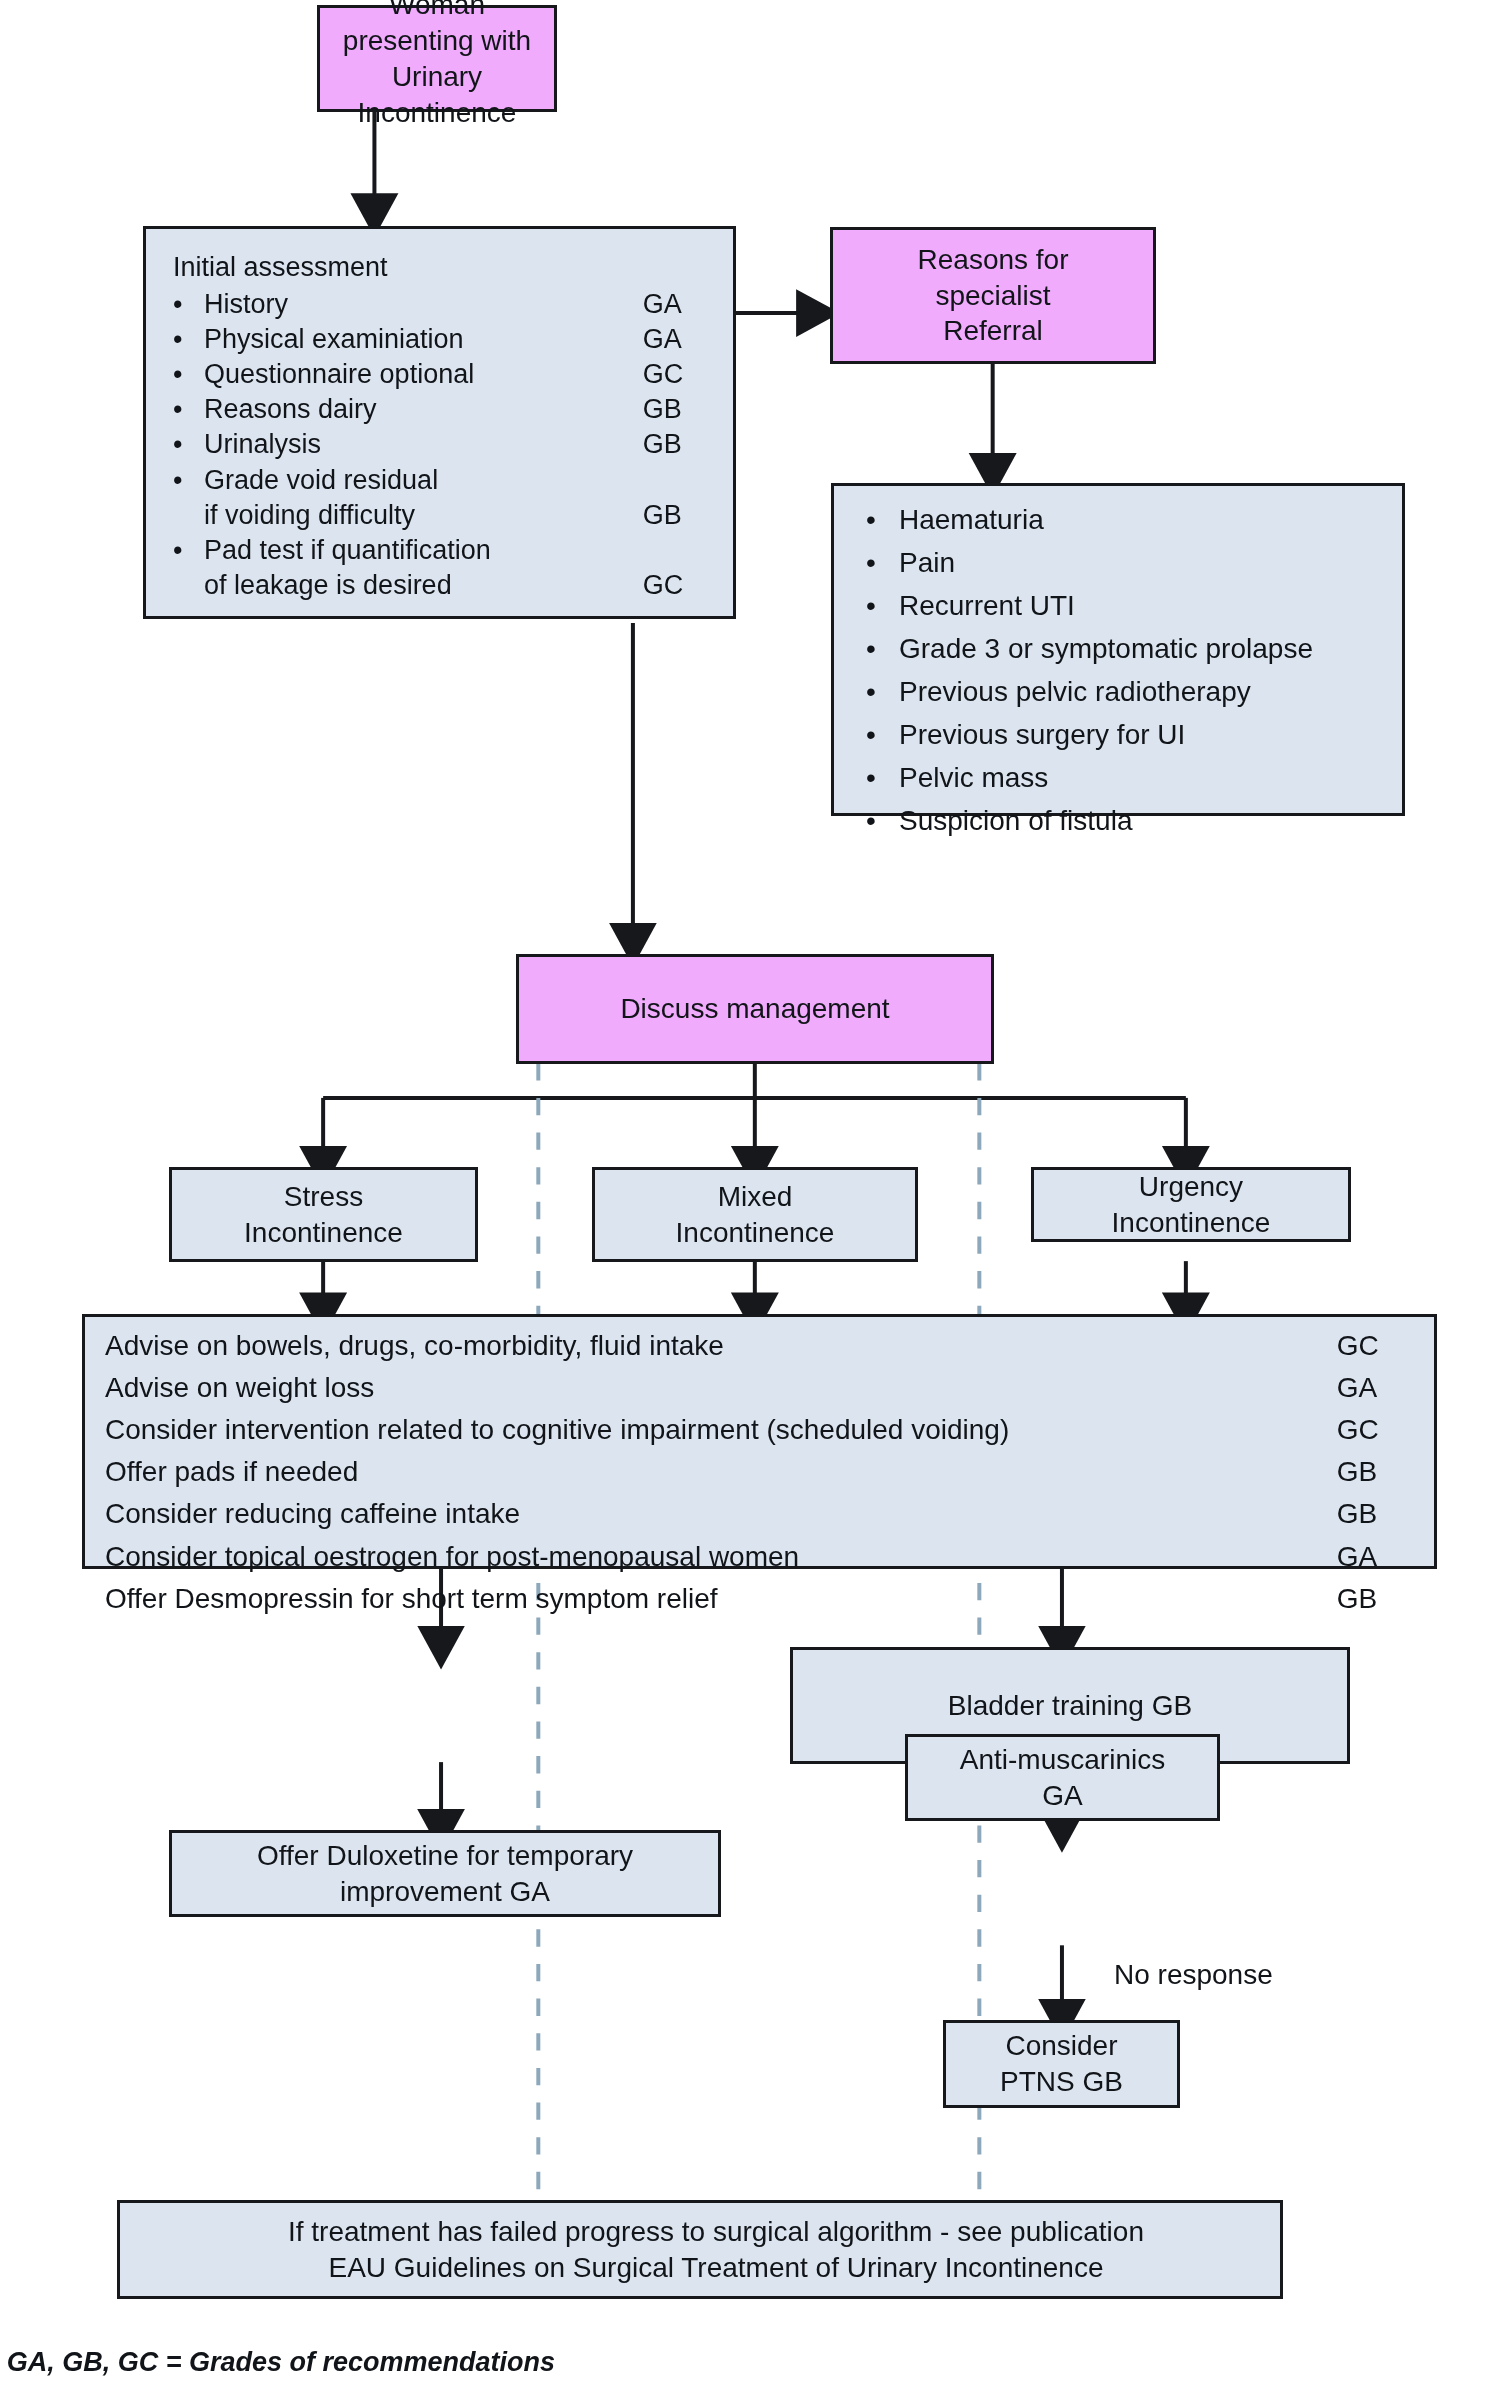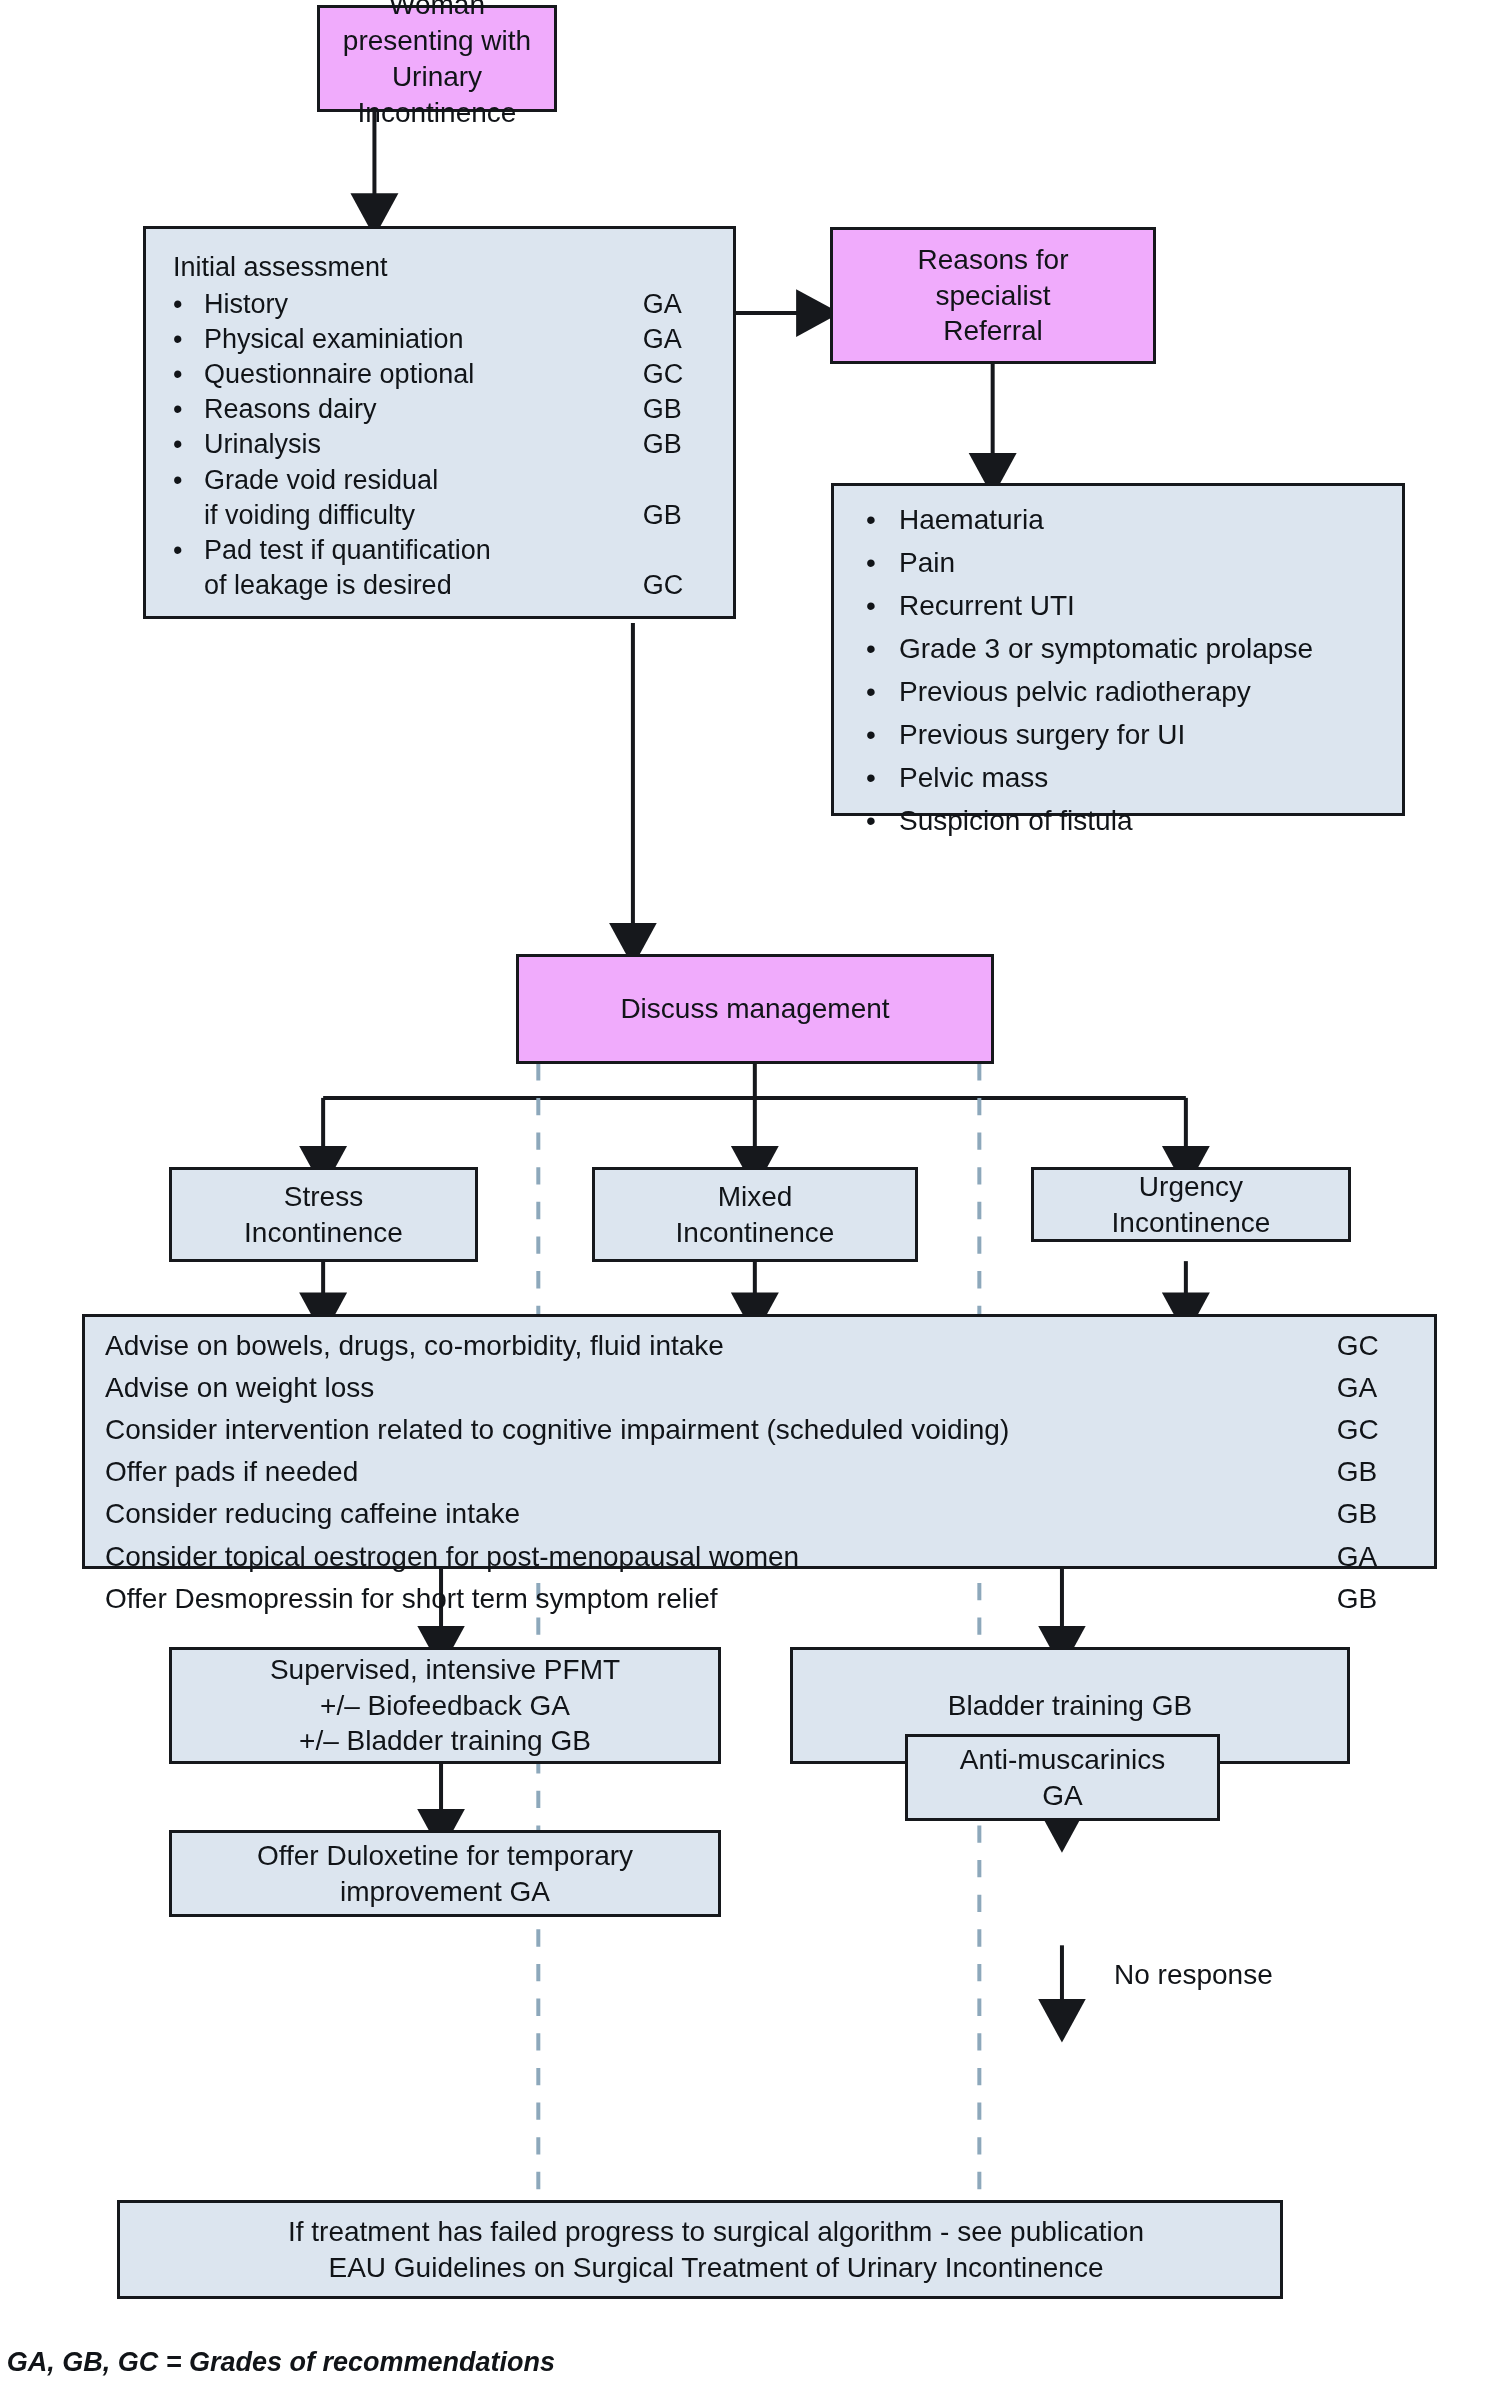--- a/index.html
+++ b/index.html
@@ -314,42 +314,41 @@
           <span class="advice-label">Consider topical oestrogen for post-menopausal women</span>
           <span class="advice-grade">GA</span>
         </div>
         <div class="advice-row">
           <span class="advice-label">Offer Desmopressin for short term symptom relief</span>
           <span class="advice-grade">GB</span>
         </div>
       </div>
   </div>
 
-  <div class="box" style="left:169px; top:1647px; width:552px; height:117px; font-size:28px;">
-    <span class="box-text">Supervised, intensive PFMT
-+/– Biofeedback GA
-+/– Bladder training GB</span>
-  </div>
 
   <div class="box" style="left:790px; top:1647px; width:560px; height:117px; font-size:28px;">
     <span class="box-text">Bladder training GB</span>
   </div>
 
   <div class="box" style="left:169px; top:1830px; width:552px; height:87px; font-size:28px;justify-content:center;">
     <span class="box-text">Offer Duloxetine for temporary
 improvement GA</span>
   </div>
 
   <div class="box" style="left:905px; top:1734px; width:315px; height:87px; font-size:28px;">
     <span class="box-text">Anti-muscarinics
 GA</span>
   </div>
 
   <div class="plain-label" style="left:1114px; top:1959px;">No response</div>
 
+  <div class="box" style="left:943px; top:2020px; width:237px; height:88px; font-size:28px;">
+    <span class="box-text">Consider
+PTNS GB</span>
+  </div>
 
   <div class="box" style="left:117px; top:2200px; width:1166px; height:99px; font-size:28px;padding-left:32px;">
     <span class="box-text">If treatment has failed progress to surgical algorithm - see publication
 EAU Guidelines on Surgical Treatment of Urinary Incontinence</span>
   </div>
 
   <div class="footnote" style="left:6.7px; top:2347px;">GA, GB, GC = Grades of recommendations</div>
 
 </div>
 

